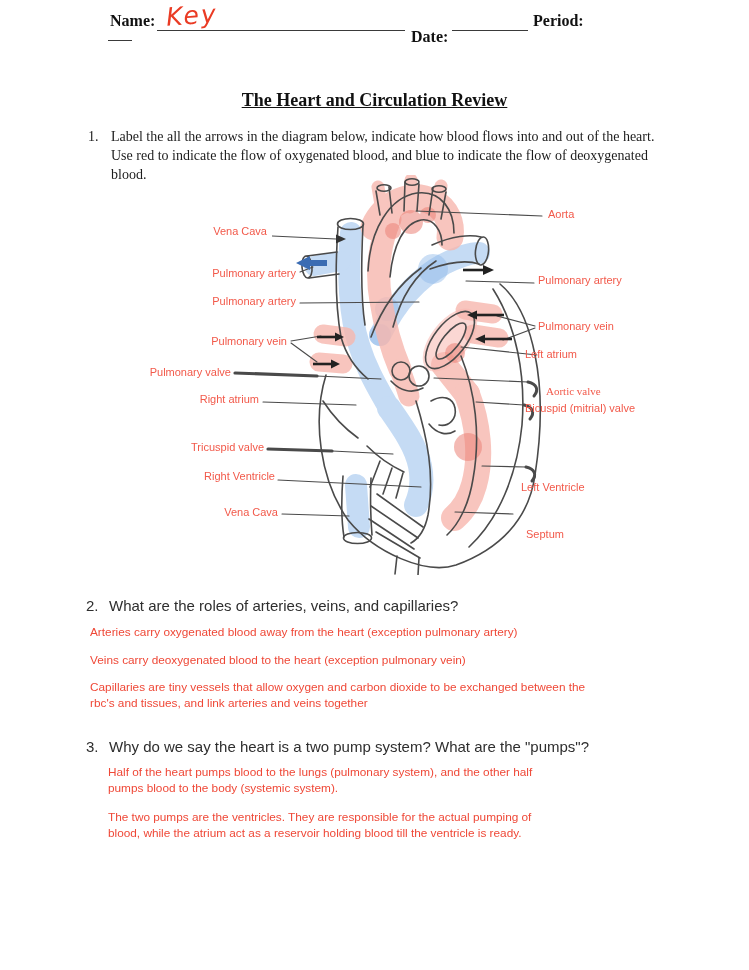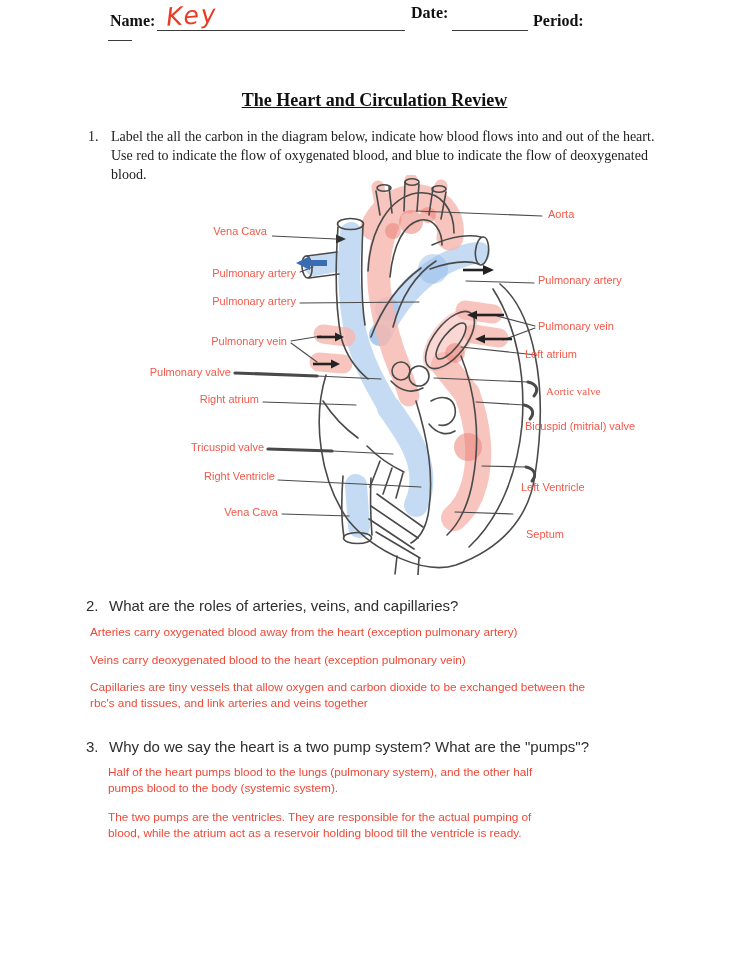--- a/index.html
+++ b/index.html
@@ -51,30 +51,30 @@
   }
 </style>
 </head>
 <body>
 
 <div class="page">
 
   <span class="hdr-label" style="left:110px;top:12px;">Name:</span>
   <span class="hline" style="left:157px;top:12px;width:248px;"></span>
   <span class="handwriting" style="left:166px;top:1px;">Key</span>
-  <span class="hdr-label" style="left:411px;top:4px;text-align:center;">Date:</span>
+  <span class="hdr-label" style="left:411px;top:28px;text-align:center;">Date:</span>
   <span class="hline" style="left:452px;top:12px;width:76px;"></span>
   <span class="hdr-label" style="left:533px;top:12px;">Period:</span>
   <span class="hline" style="left:108px;top:28px;width:24px;height:12px;"></span>
 
   <div class="title">The Heart and Circulation Review</div>
 
   <div class="q-row serif-q" style="left:88px;top:127px;width:578px;">
     <span class="q-num">1.</span>
-    <span style="width:552px;">Label the all the carbon in the diagram below, indicate how blood flows into and out of the heart. Use red to indicate the flow of oxygenated blood, and blue to indicate the flow of deoxygenated blood.</span>
+    <span style="width:552px;">Label the all the arrows in the diagram below, indicate how blood flows into and out of the heart. Use red to indicate the flow of oxygenated blood, and blue to indicate the flow of deoxygenated blood.</span>
   </div>
 
   <div class="diagram">
     <svg width="530" height="400" viewBox="0 0 530 400">
 
       <g stroke="#b7d3f2" fill="none" stroke-linecap="round" opacity="0.8">
         <path d="M221,58 C217,100 220,142 229,170 C237,196 249,215 259,233" stroke-width="22"></path>
         <path d="M259,233 C273,253 286,271 290,291 C293,306 291,319 286,330" stroke-width="24"></path>
         <path d="M250,160 C266,128 288,103 314,89 C330,81 342,78 349,78" stroke-width="22"></path>
         <path d="M184,91 L211,86" stroke-width="20"></path>
@@ -226,21 +226,21 @@
     <span class="dlabel" style="right:393px;top:50px;color:#f2594a;">Vena Cava</span>
     <span class="dlabel" style="right:364px;top:92px;color:#f2594a;">Pulmonary artery</span>
     <span class="dlabel" style="left:408px;top:99px;color:#f2594a;">Pulmonary artery</span>
     <span class="dlabel" style="right:364px;top:120px;color:#f2594a;">Pulmonary artery</span>
     <span class="dlabel" style="left:408px;top:145px;color:#f2594a;">Pulmonary vein</span>
     <span class="dlabel" style="right:373px;top:160px;color:#f2594a;">Pulmonary vein</span>
     <span class="dlabel" style="left:395px;top:173px;color:#f2594a;">Left atrium</span>
     <span class="dlabel" style="right:429px;top:191px;color:#f2594a;">Pulmonary valve</span>
     <span class="dlabel" style="left:416px;top:210px;color:#f2594a;font-family:Liberation Serif, serif;">Aortic valve</span>
     <span class="dlabel" style="right:401px;top:218px;color:#f2594a;">Right atrium</span>
-    <span class="dlabel" style="left:395px;top:245px;color:#f2594a;">Bicuspid (mitrial) valve</span>
+    <span class="dlabel" style="left:395px;top:227px;color:#f2594a;">Bicuspid (mitrial) valve</span>
     <span class="dlabel" style="right:396px;top:266px;color:#f2594a;">Tricuspid valve</span>
     <span class="dlabel" style="right:385px;top:295px;color:#f2594a;">Right Ventricle</span>
     <span class="dlabel" style="left:391px;top:306px;color:#f2594a;">Left Ventricle</span>
     <span class="dlabel" style="right:382px;top:331px;color:#f2594a;">Vena Cava</span>
     <span class="dlabel" style="left:396px;top:353px;color:#f2594a;">Septum</span>
   </div>
 
   <div class="q-row sans-q" style="left:86px;top:597px;width:600px;">
     <span class="q-num">2.</span>
     <span>What are the roles of arteries, veins, and capillaries?</span>

